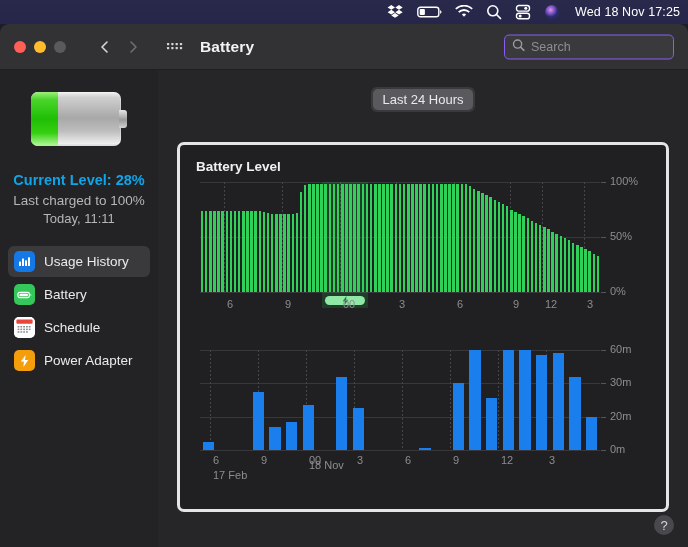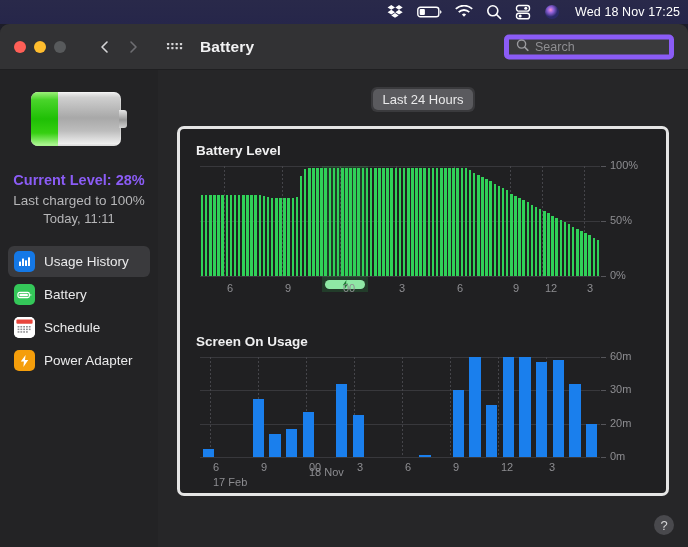--- a/index.html
+++ b/index.html
@@ -52,21 +52,21 @@
   #navbtns { display: flex; gap: 14px; margin-left: 32px; align-items: center; }
   .chev { width: 14px; height: 14px; }
   #grid-icon { margin-left: 26px; display: flex; }
   #win-title {
     margin-left: 14px; color: #f2f2f3;
     font-size: 15.5px; font-weight: bold; letter-spacing: .1px;
   }
   #search-box {
     position: absolute; right: 14px; top: 50%; transform: translateY(-50%);
     width: 170px; height: 25px;
-    background: #3a3a3c; border: 5px solid #8b5cf6;
+    background: #3a3a3c; border: 1px solid #8b5cf6;
     border-radius: 5px;
     display: flex; align-items: center; padding: 0 7px; gap: 6px; margin-left: 32px;
   }
   #search-input {
     background: transparent; border: none; outline: none;
     color: #d8d8d9; font-size: 12.5px;
     font-family: "Liberation Sans", sans-serif;
     width: 100%;
   }
   #search-input::placeholder { color: #8e8e91; }
@@ -101,21 +101,21 @@
     background: linear-gradient(180deg,#9cf07a 0%, #4ad52b 14%, #1fbf05 50%, #36cf12 76%, #a8f58d 97%);
   }
   #batt-cap {
     position: absolute; left: 88px; top: 18px;
     width: 8px; height: 18px;
     border-radius: 0 3px 3px 0;
     background: linear-gradient(180deg,#e6e6e6 0%, #9a9a9a 55%, #d2d2d2 100%);
   }
 
   #sb-level {
-    color: #8b5cf6; font-size: 14.5px; font-weight: bold;
+    color: #0ea5e9; font-size: 14.5px; font-weight: bold;
     margin-bottom: 5px; text-align: center;
   }
   #sb-charged {
     color: #b6b6b8; font-size: 13.5px; margin-bottom: 3px; text-align: center;
   }
   #sb-time {
     color: #b6b6b8; font-size: 13px; margin-bottom: 20px; text-align: center;
   }
 
   #sb-list { width: 100%; padding: 0 8px; }
@@ -137,20 +137,21 @@
   .ico-power { background: #f59e0b; }
   .ico-schedule { background: #ffffff; overflow: hidden; }
 
   
   #content {
     flex: 1; background: #262628;
     position: relative;
     display: flex; flex-direction: column;
     align-items: center;
     padding-top: 17px;
+    gap: 16px;
   }
   #tabs {
     display: flex; background: #3a3a3d;
     border-radius: 6px; padding: 2px;
     margin-bottom: 14px;
   }
   .tab {
     padding: 3px 10px; border-radius: 5px;
     color: #e9e9ea; font-size: 13px; white-space: nowrap;
     cursor: default;
@@ -548,21 +549,20 @@
               <div class="xlab" style="left: 143px; top: 6px;">00</div>
               <div class="xlab" style="left: 199px; top: 6px;">3</div>
               <div class="xlab" style="left: 257px; top: 6px;">6</div>
               <div class="xlab" style="left: 313px; top: 6px;">9</div>
               <div class="xlab" style="left: 345px; top: 6px;">12</div>
               <div class="xlab" style="left: 387px; top: 6px;">3</div>
             </div>
         </div>
 
         <div class="chart-wrap" style="margin-top:38px;">
-          <div class="chart-title">Screen On Usage</div>
           <div class="plot" id="plot-scr" style="width:400px; height:100px; margin-left:4px;">
               <div class="gridline-h" style="top: 100px;"></div>
               <div class="gridline-h" style="top: 66.6667px;"></div>
               <div class="gridline-h" style="top: 33.3333px;"></div>
               <div class="gridline-h" style="top: 0px;"></div>
               <div class="ytick" style="top: 100px; left: 401px;"></div>
               <div class="ylab" style="top: 93px; left: 410px;">0m</div>
               <div class="ytick" style="top: 66.6667px; left: 401px;"></div>
               <div class="ylab" style="top: 59.6667px; left: 410px;">20m</div>
               <div class="ytick" style="top: 33.3333px; left: 401px;"></div>

